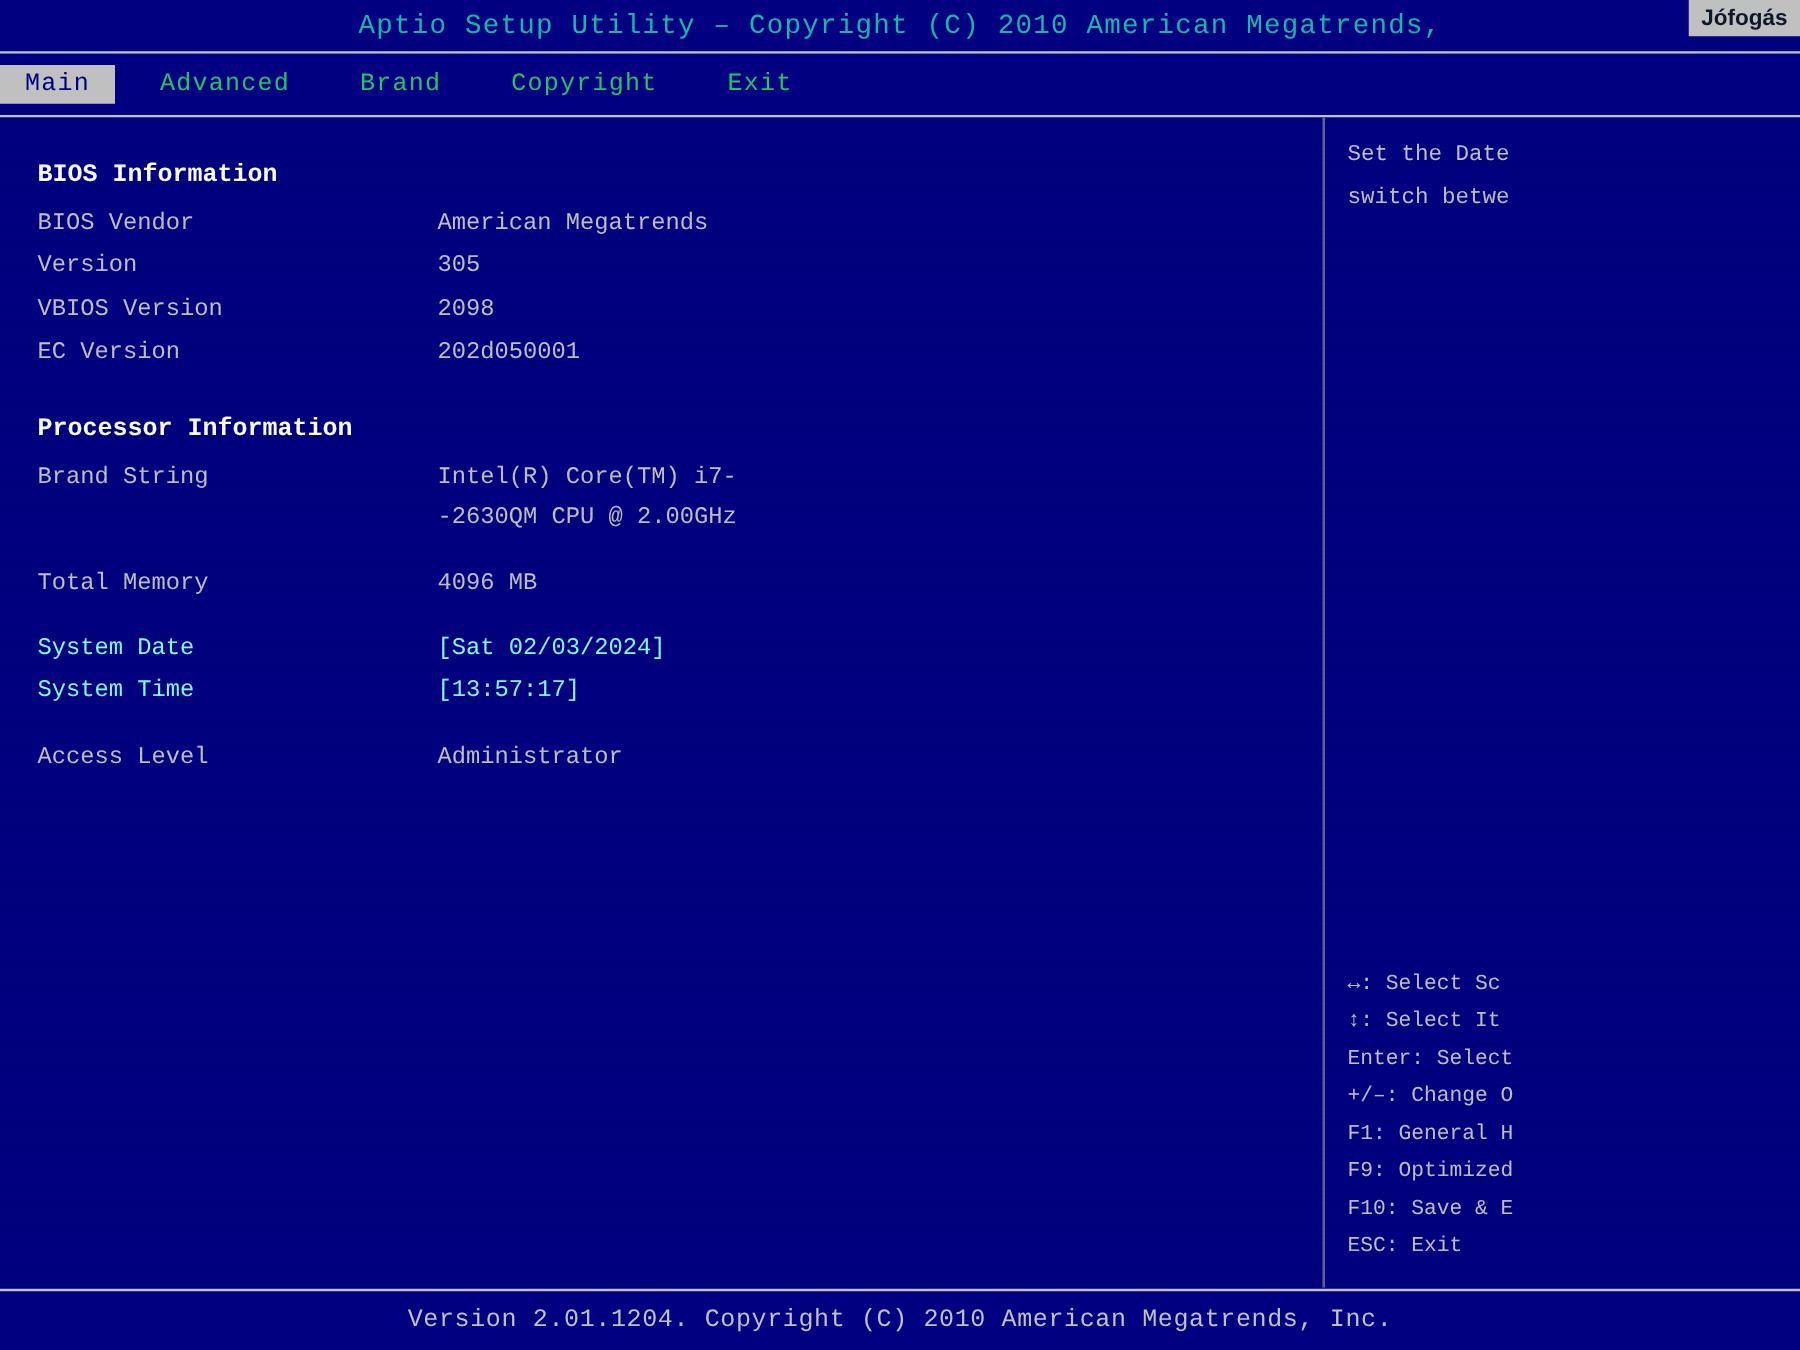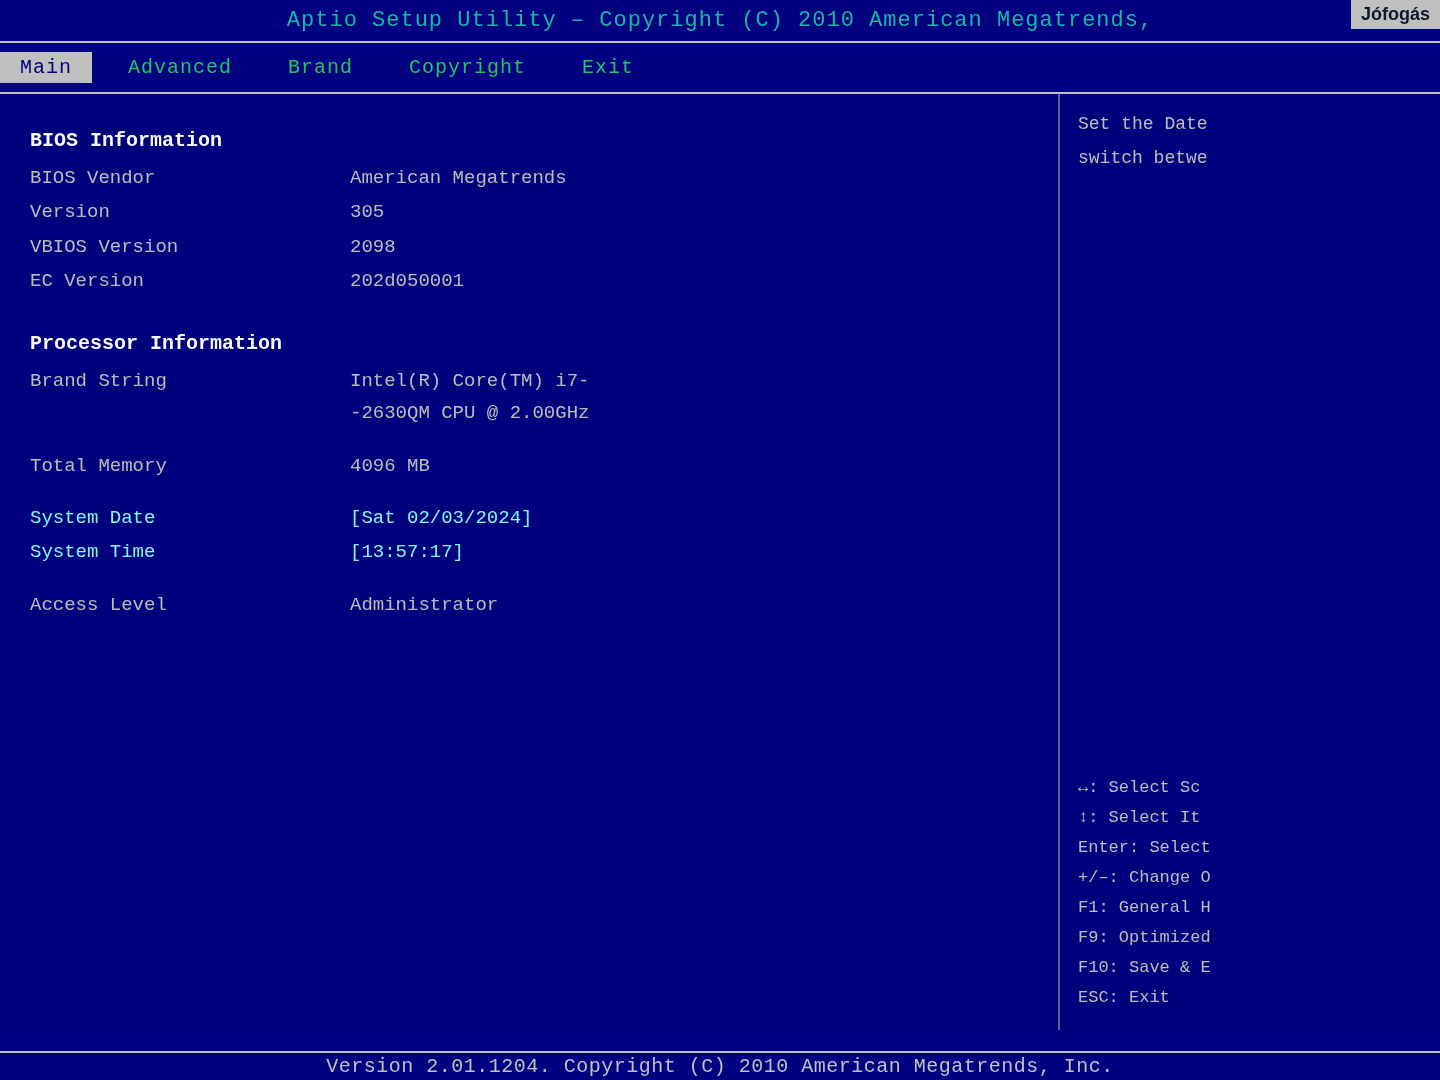--- a/index.html
+++ b/index.html
@@ -146,21 +146,21 @@
     .status-bar {
       position: absolute;
       bottom: 0;
       left: 0;
       right: 0;
       background: #000080;
       border-top: 2px solid #c0c0c0;
       color: #c0c0c0;
       text-align: center;
       font-size: 20px;
-      padding: 2px 0;
+      padding: 12px 0;
       letter-spacing: 0.5px;
     }
 
     
     .content-area::before {
       content: '';
       position: absolute;
       top: 94px;
       left: 0;
       right: 0;

